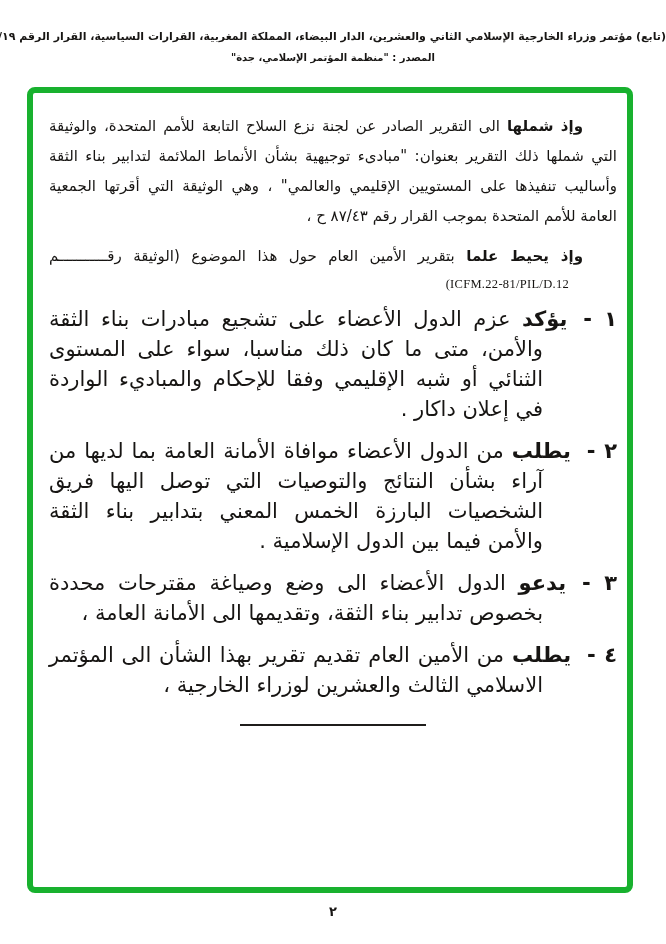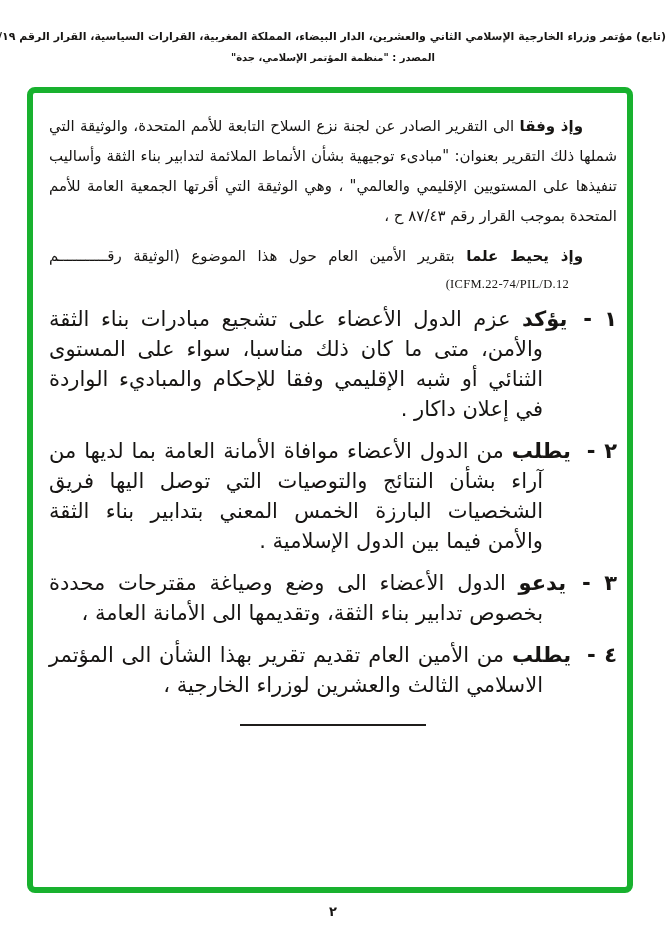--- a/index.html
+++ b/index.html
@@ -81,29 +81,29 @@
 <div class="page">
 
   <header class="doc-header">
     <div class="h1">(تابع) مؤتمر وزراء الخارجية الإسلامي الثاني والعشرين، الدار البيضاء، المملكة المغربية، القرارات السياسية، القرار الرقم ٢٢/١٩-س</div>
     <div class="h2">المصدر : "منظمة المؤتمر الإسلامي، جدة"</div>
   </header>
 
   <div class="green-box">
     <div class="content">
 
-      <p class="para"><span class="lead">وإذ وفقا</span>
+      <p class="para"><span class="lead">وإذ شملها</span>
         <span>الى التقرير الصادر عن لجنة نزع السلاح التابعة للأمم المتحدة، والوثيقة التي شملها ذلك التقرير بعنوان: "مبادىء توجيهية بشأن الأنماط الملائمة لتدابير بناء الثقة وأساليب تنفيذها على المستويين الإقليمي والعالمي" ، وهي الوثيقة التي أقرتها الجمعية العامة للأمم المتحدة بموجب القرار رقم ٨٧/٤٣ ح ،</span></p>
 
 
 
       <p class="para stretch"><span class="lead">وإذ يحيط علما</span>
         <span>بتقرير الأمين العام حول هذا الموضوع (الوثيقة رقـــــــــــم</span></p>
 
-      <div class="doc-ref">(ICFM.22-74/PIL/D.12</div>
+      <div class="doc-ref">(ICFM.22-81/PIL/D.12</div>
 
       <div class="item"><span class="num">١ -</span><span class="lead">يؤكد</span>
         <span>عزم الدول الأعضاء على تشجيع مبادرات بناء الثقة والأمن، متى ما كان ذلك مناسبا، سواء على المستوى الثنائي أو شبه الإقليمي وفقا للإحكام والمباديء الواردة في إعلان داكار .</span></div>
 
       <div class="item"><span class="num">٢ -</span><span class="lead">يطلب</span>
         <span>من الدول الأعضاء موافاة الأمانة العامة بما لديها من آراء بشأن النتائج والتوصيات التي توصل اليها فريق الشخصيات البارزة الخمس المعني بتدابير بناء الثقة والأمن فيما بين الدول الإسلامية .</span></div>
 
       <div class="item"><span class="num">٣ -</span><span class="lead">يدعو</span>
         <span>الدول الأعضاء الى وضع وصياغة مقترحات محددة بخصوص تدابير بناء الثقة، وتقديمها الى الأمانة العامة ،</span></div>
 

